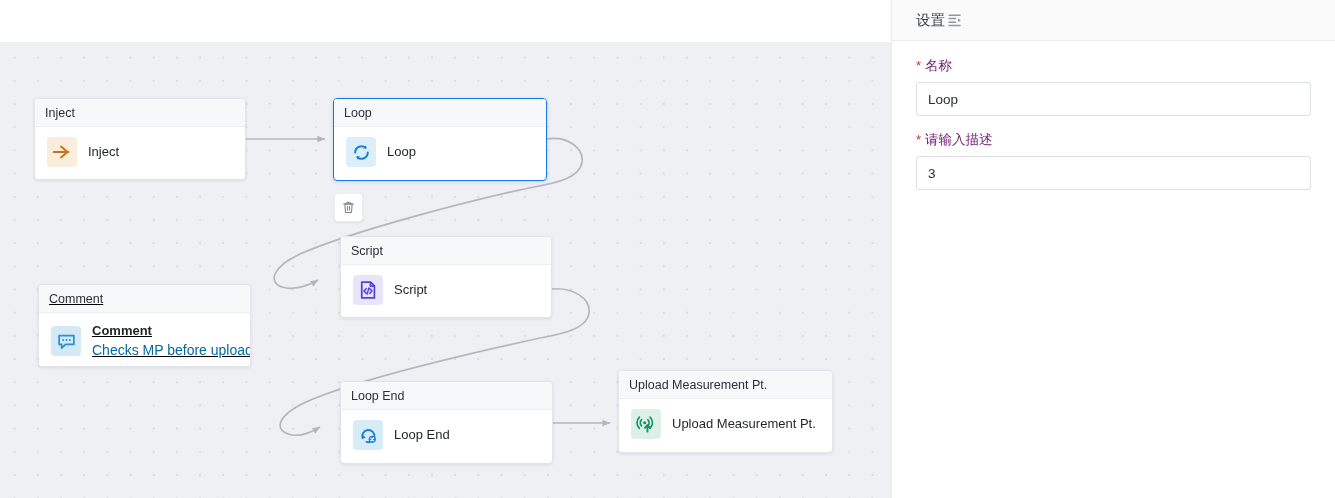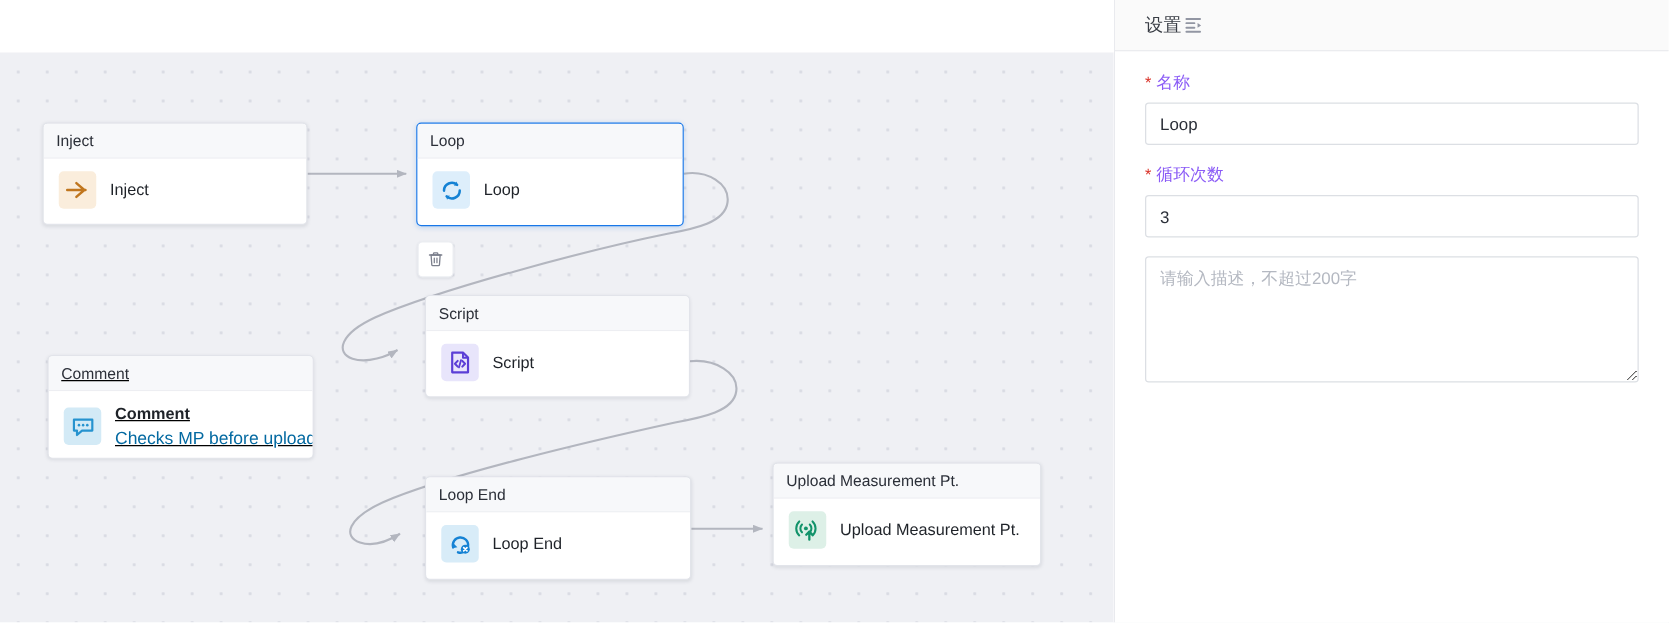--- a/index.html
+++ b/index.html
@@ -142,21 +142,21 @@
     border-radius: 3px;
     padding: 8px 11px;
     font-size: 13.5px;
     color: #2b2f38;
     font-family: inherit;
     background: #ffffff;
     outline: none;
     resize: vertical;
   }
   .field-textarea::placeholder, .field-input::placeholder { color: #b4b8c1; }
-  .label-plain { color: #8b5cf6; }
+  .label-plain { color: #701a75; }
 </style>
 </head>
 <body>
 
 <div id="app">
 
   <div id="editor">
 
     <div id="toolbar"></div>
 
@@ -330,25 +330,24 @@
         <div class="field-label">
           <span class="req-star">*</span>
           <span class="label-plain">名称</span>
         </div>
         <input class="field-input" type="text" value="Loop" style="">
       </div>
 
       <div class="field">
         <div class="field-label">
           <span class="req-star">*</span>
-          <span class="label-plain">循环次数</span>
+          <span class="label-plain">请输入描述</span>
         </div>
         <input class="field-input" type="text" value="3" style="">
       </div>
 
       <div class="field">
-        <textarea class="field-textarea" placeholder="请输入描述，不超过200字" style=""></textarea>
       </div>
 
     </div>
   </div>
 
 </div>
 
 </body></html>

